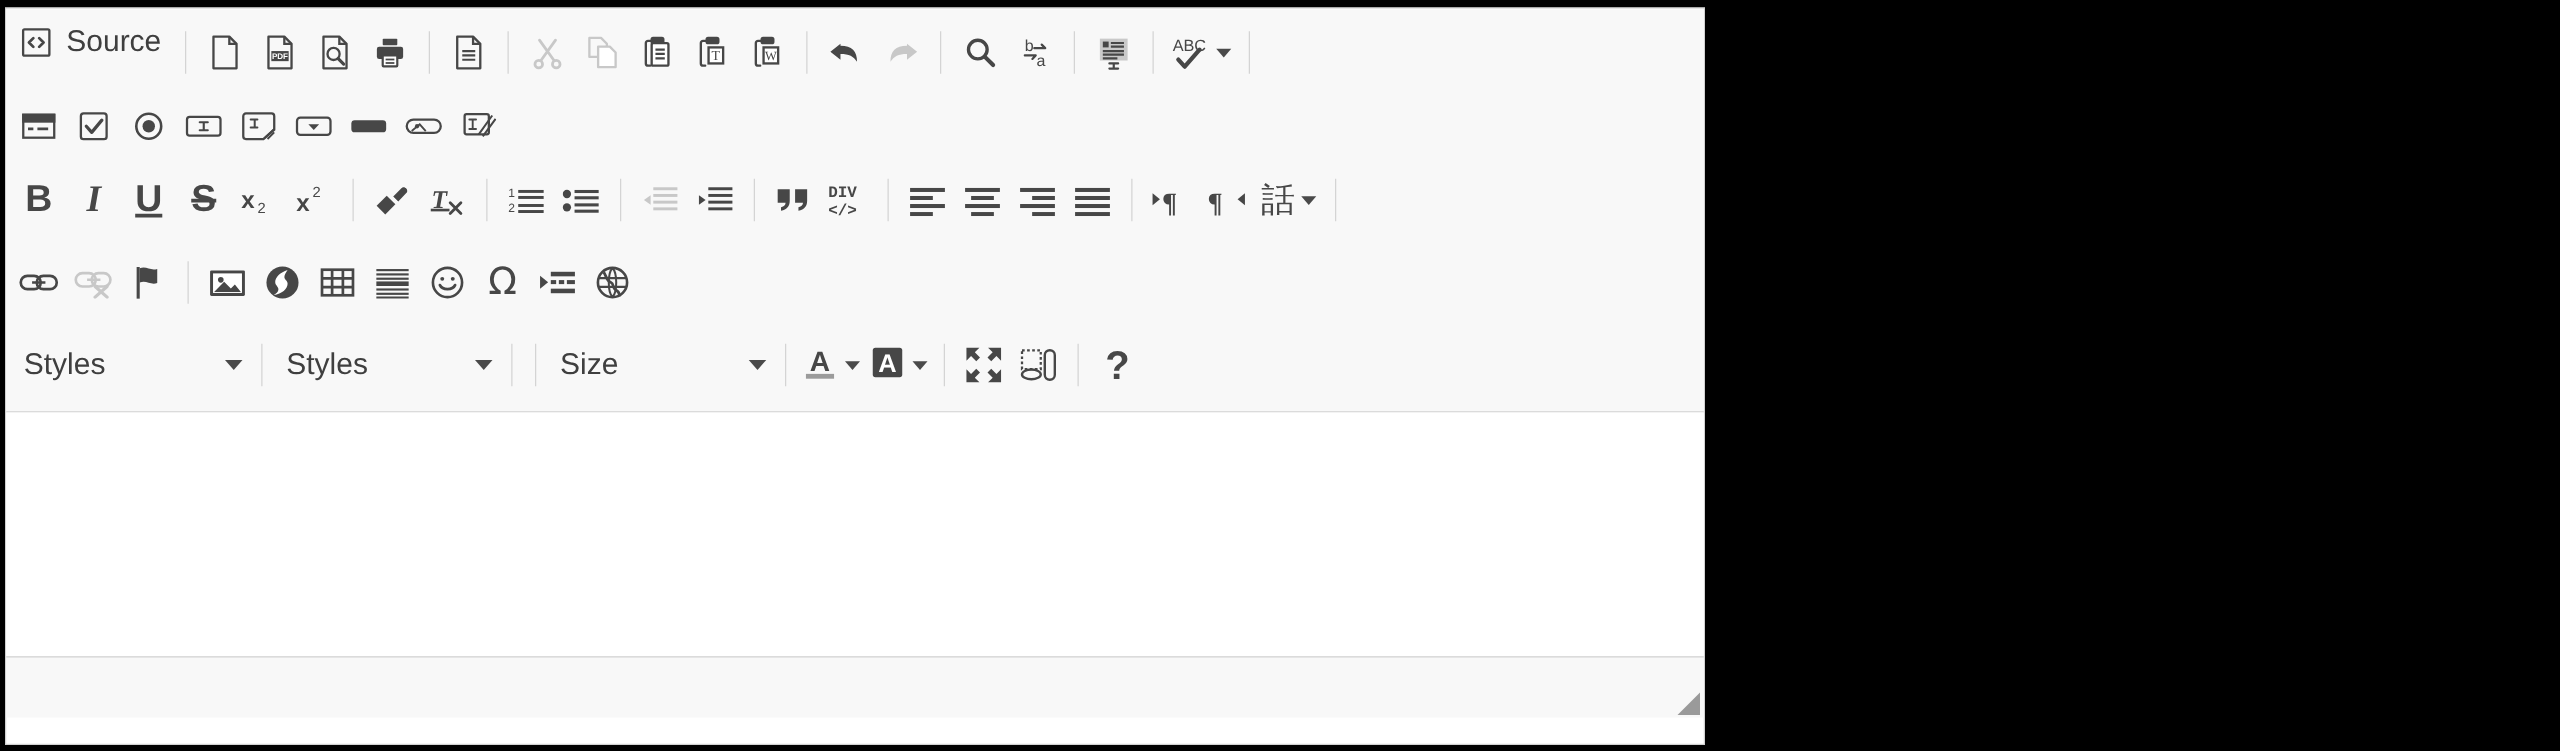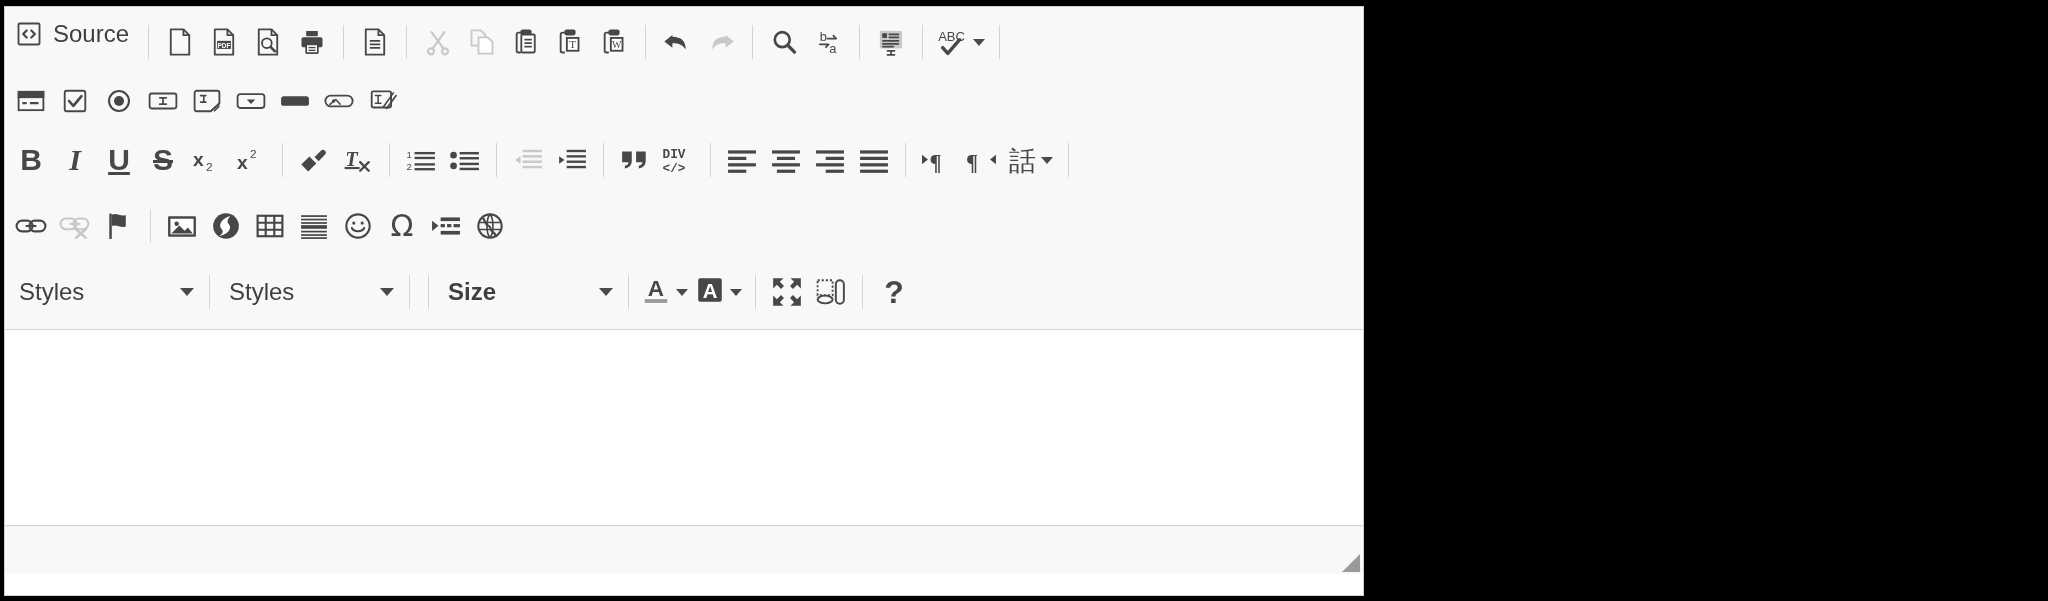--- a/index.html
+++ b/index.html
@@ -42,21 +42,21 @@
   
   .combo{
     display:flex;align-items:center;justify-content:space-between;
     height:46px;color:#3f3f3f;font-size:24px;cursor:pointer;
     padding:0 6px 0 10px;flex:none;
   }
   .combo .ctxt{white-space:nowrap;}
   .combo.styles{width:175px;}
   .combo.format{width:165px;}
   .combo.font{width:168px;}
-  .combo.size{width:165px;font-weight:bold;}
+  .combo.size{width:165px;}
 
   .caret{width:0;height:0;border-left:7px solid transparent;border-right:7px solid transparent;
          border-top:8px solid #4a4a4a;display:inline-block;}
   .caret.sm{border-left-width:6px;border-right-width:6px;border-top-width:7px;}
 
   .colorbtn{display:flex;align-items:center;gap:6px;height:44px;padding:0 4px;cursor:pointer;}
 
   
   .editarea{height:195px;background:#fff;}
   .statusbar{

